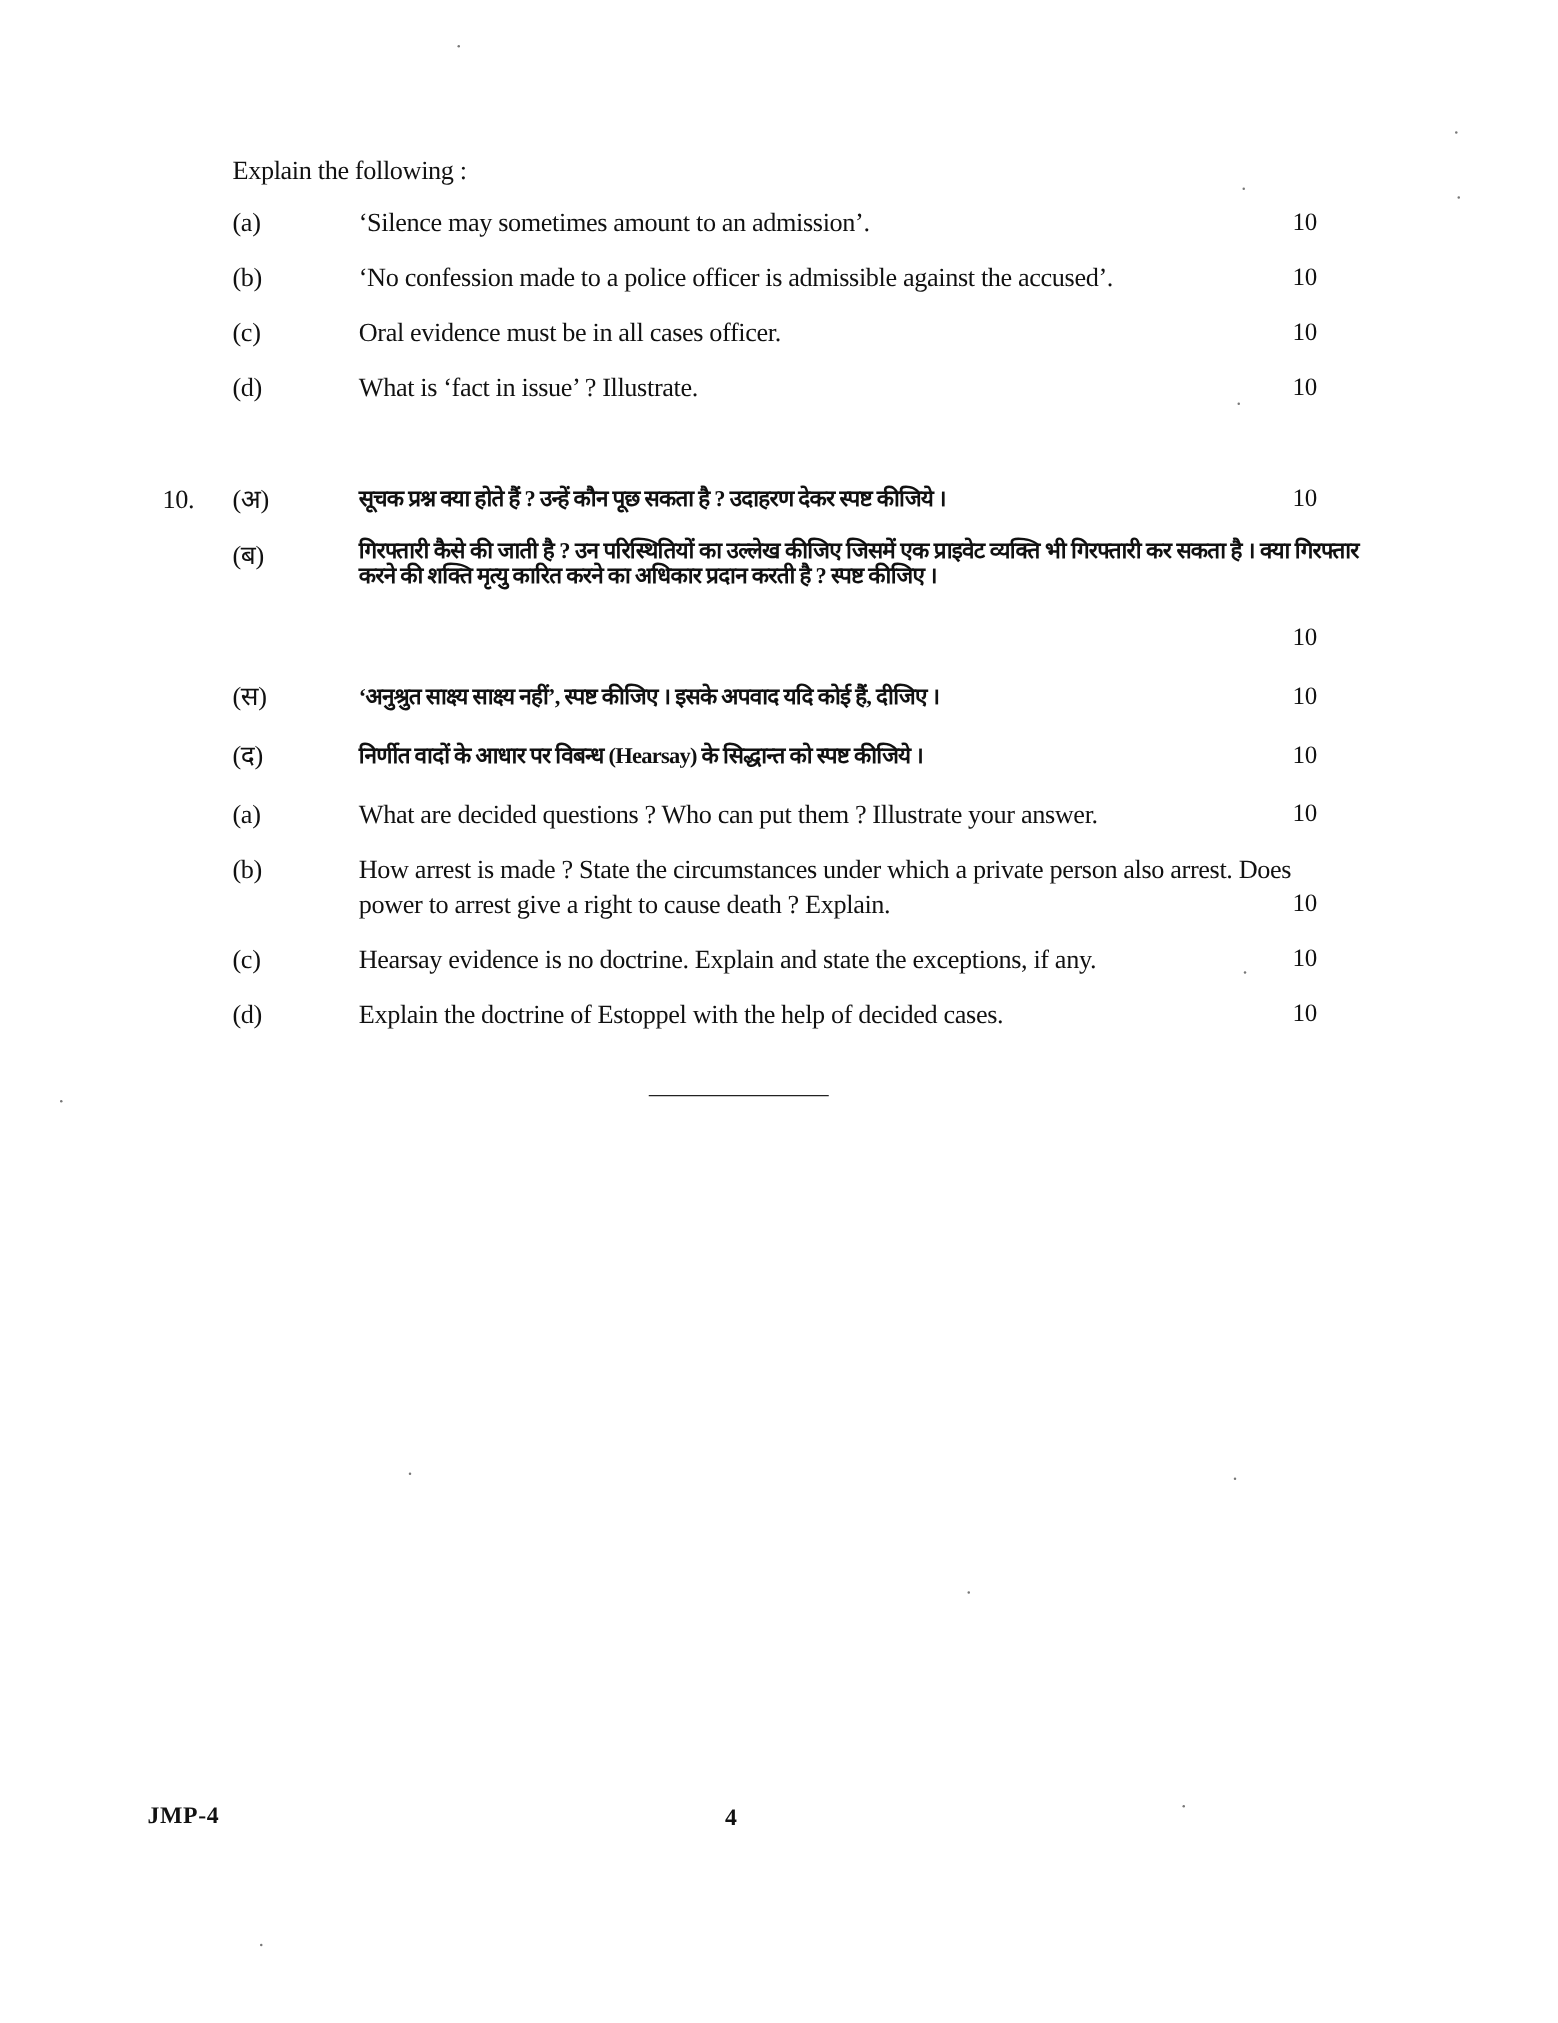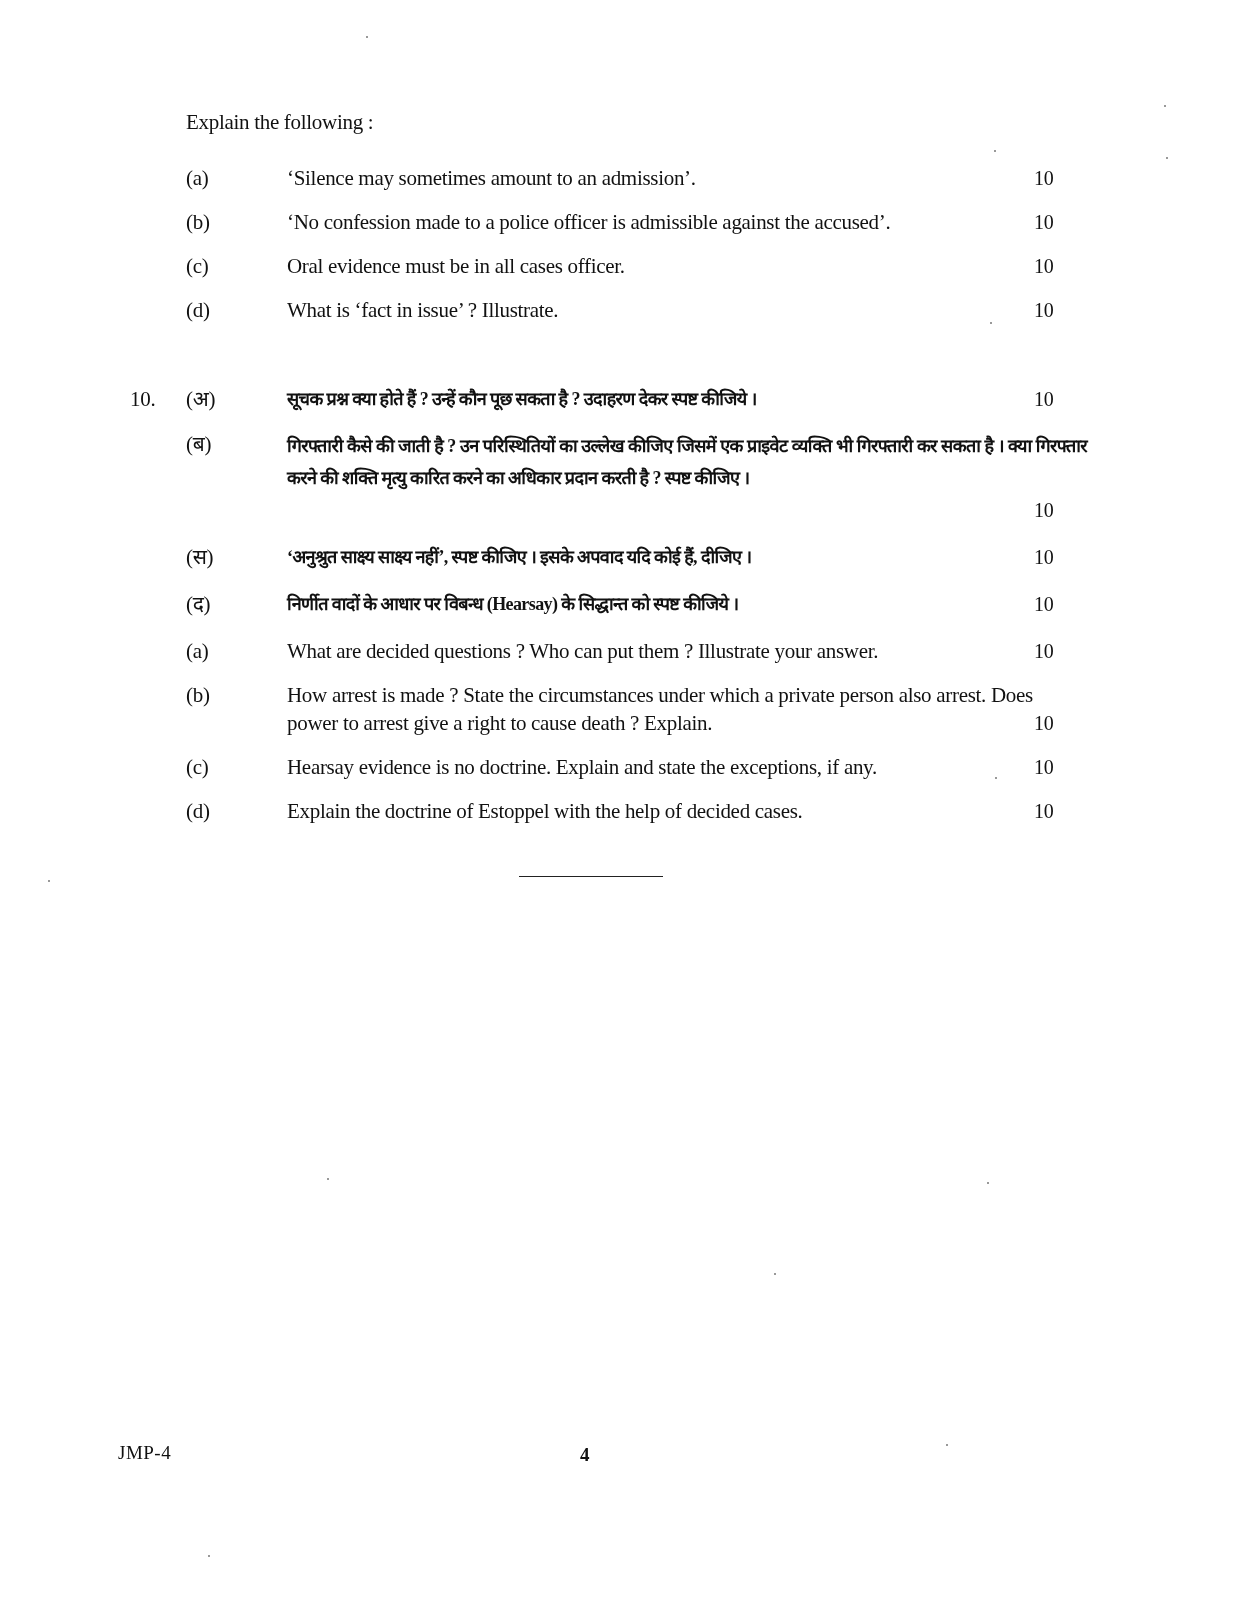--- a/index.html
+++ b/index.html
@@ -16,21 +16,21 @@
       color: #111111;
     }
     .page {
       position: absolute;
       left: 0; top: 0;
       width: 1246px; height: 1618px;
     }
     .intro {
       position: absolute;
       left: 186px;
-      top: 110px;
+      top: 124px;
       font-size: 21px;
       letter-spacing: -0.3px;
     }
     .row {
       position: absolute;
       left: 0;
       width: 1246px;
       font-size: 21px;
       line-height: 28px;
       letter-spacing: -0.3px;
@@ -74,21 +74,21 @@
       left: 519px;
       top: 876px;
       width: 144px;
       height: 0;
       border-top: 1.5px solid #222;
     }
     .footer-code {
       position: absolute;
       left: 118px;
       top: 1442px;
-      font-weight: normal;
+      font-weight: bold;
       font-size: 19px;
       letter-spacing: 0.5px;
     }
     .footer-page {
       position: absolute;
       left: 580px;
       top: 1444px;
       font-weight: bold;
       font-size: 19px;
     }
@@ -128,21 +128,21 @@
   </div>
 
   <div class="row" style="top:385px;">
     <span class="qnum">10.</span>
     <span class="label">(अ)</span>
     <span class="text hindi">सूचक प्रश्न क्या होते हैं ? उन्हें कौन पूछ सकता है ? उदाहरण देकर स्पष्ट कीजिये ।</span>
     <span class="marks" style="top:0;">10</span>
   </div>
   <div class="row" style="top:430px;">
     <span class="label">(ब)</span>
-    <span class="text hindi wide" style="line-height:32px;">गिरफ्तारी कैसे की जाती है ? उन परिस्थितियों का उल्लेख कीजिए जिसमें एक प्राइवेट व्यक्ति भी गिरफ्तारी कर सकता है । क्या गिरफ्तार करने की शक्ति मृत्यु कारित करने का अधिकार प्रदान करती है ? स्पष्ट कीजिए ।</span>
+    <span class="text hindi wide" style="line-height:20px;">गिरफ्तारी कैसे की जाती है ? उन परिस्थितियों का उल्लेख कीजिए जिसमें एक प्राइवेट व्यक्ति भी गिरफ्तारी कर सकता है । क्या गिरफ्तार करने की शक्ति मृत्यु कारित करने का अधिकार प्रदान करती है ? स्पष्ट कीजिए ।</span>
     <span class="marks" style="top:66px;">10</span>
   </div>
   <div class="row" style="top:543px;">
     <span class="label">(स)</span>
     <span class="text hindi">‘अनुश्रुत साक्ष्य साक्ष्य नहीं’, स्पष्ट कीजिए । इसके अपवाद यदि कोई हैं, दीजिए ।</span>
     <span class="marks">10</span>
   </div>
   <div class="row" style="top:590px;">
     <span class="label">(द)</span>
     <span class="text hindi">निर्णीत वादों के आधार पर विबन्ध (Hearsay) के सिद्धान्त को स्पष्ट कीजिये ।</span>

